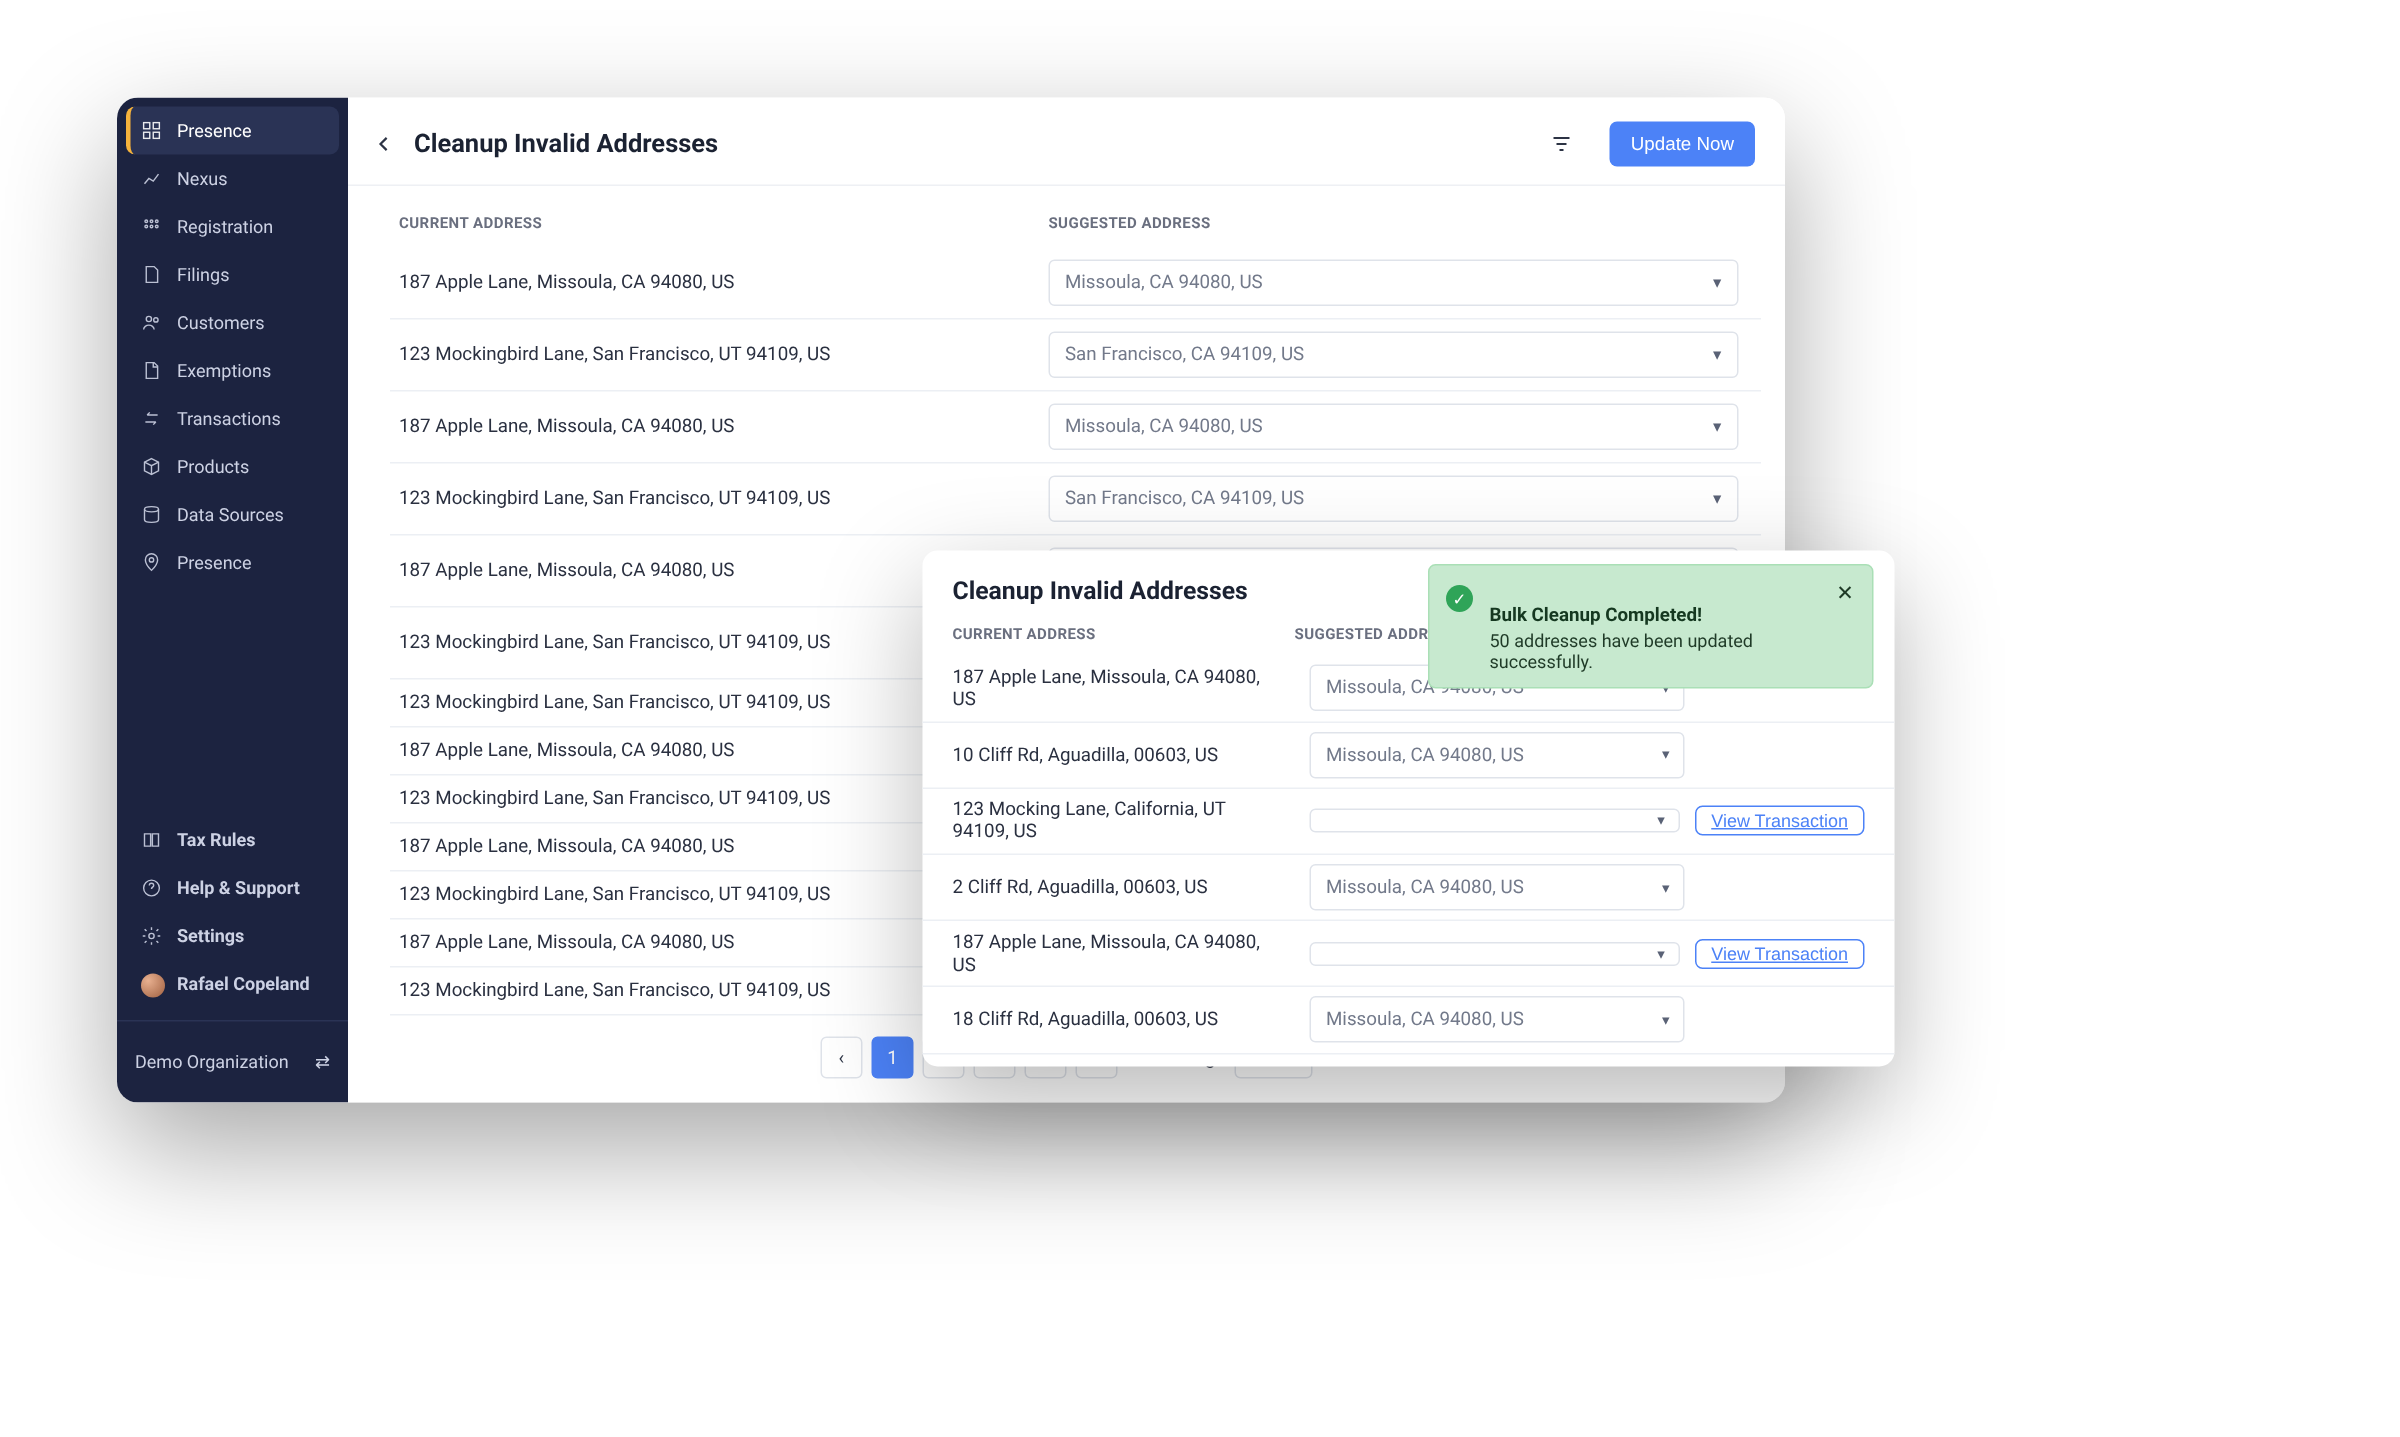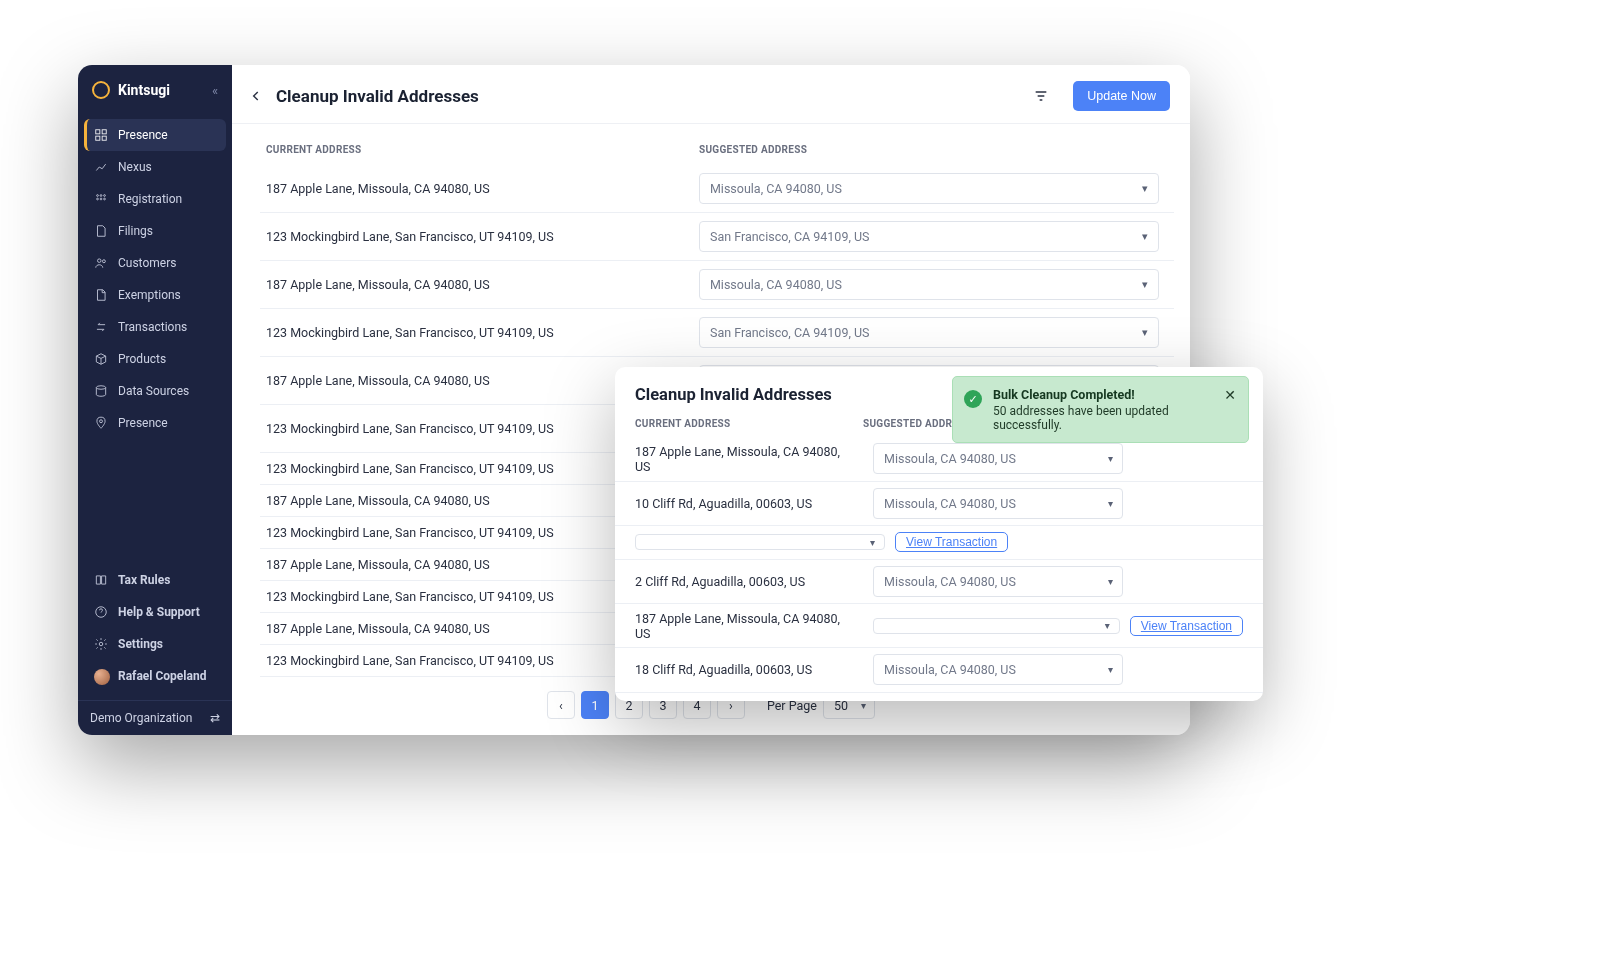--- a/index.html
+++ b/index.html
@@ -56,21 +56,21 @@
   }
   .nav-item.active { background: #2a3355; color: #fff; border-left: 3px solid #f6b33c; padding-left: 7px; }
   .nav-icon { width: 14px; height: 14px; display:inline-flex; align-items:center; justify-content:center; opacity: 0.9;}
   .nav-icon svg { width:14px; height:14px; stroke:#cdd2e4; fill:none; stroke-width:1.6; }
   .nav-item.active .nav-icon svg { stroke:#fff; }
   .bottom-nav { padding: 0 6px 6px 6px; font-weight: bold; }
   .user-row { display:flex; align-items:flex-start; gap:8px; padding:9px 10px; }
   .avatar { width:16px; height:16px; border-radius:50%; background: radial-gradient(circle at 30% 30%, #e8b090, #a06040); }
   .org-row {
     display:flex; align-items:center; justify-content:space-between;
-    padding:10px 12px; border-top:1px solid #2a3355; 
+    padding:20px 12px; border-top:1px solid #2a3355; 
     font-size:12px; color:#cdd2e4;
   }
   
   .main { flex:1; background:#fff; display:flex; flex-direction:column; }
   .page-header {
     display:flex; align-items:center; padding: 16px 20px 12px 14px;
     border-bottom: 1px solid #eef0f4;
     gap: 10px;
   }
   .back-icon { width:20px; height:20px; display:flex; align-items:center; justify-content:center; color:#2c3344; cursor:pointer;}
@@ -165,42 +165,37 @@
   .toast {
     position:absolute;
     right:14px; top:9px;
     width:297px;
     background:#c7e9cf;
     border:1px solid #aadfb6;
     border-radius:5px;
     padding:10px 32px 10px 40px;
     font-size:12px; color:#1f3a27;
   }
-  .toast-title { font-weight:700; font-size:12.5px; color:#153820; margin-bottom:2px; }
+  .toast-title { font-weight:700; font-size:12.5px; color:#153820; margin-bottom:2px;margin-top:16px; }
   .toast-check {
     position:absolute; left:11px; top:13px; width:18px; height:18px;
     background:#2fa458; border-radius:50%;
     display:flex; align-items:center; justify-content:center; color:#fff; font-size:11px;
   }
   .toast-close {
     position:absolute; right:10px; top:10px; width:16px; height:16px;
     color:#1f3a27; cursor:pointer; display:flex; align-items:center; justify-content:center; font-size:14px;
   }
 </style>
 </head>
 <body>
 
 <div class="window">
 
   <div class="sidebar">
-    <div class="brand">
-      <span class="brand-logo"></span>
-      <span class="brand-name">Kintsugi</span>
-      <span class="collapse">«</span>
-    </div>
     <div class="nav">
       <div class="nav-item active">
         <span class="nav-icon">
             <svg viewBox="0 0 24 24">
               <rect x="3" y="3" width="7" height="7"></rect>
               <rect x="14" y="3" width="7" height="7"></rect>
               <rect x="3" y="14" width="7" height="7"></rect>
               <rect x="14" y="14" width="7" height="7"></rect>
             </svg>
           </span>
@@ -460,20 +455,21 @@
           <span>Missoula, CA 94080, US</span>
         </div>
       </div>
       <div class="overlay-row">
         <div class="ov-col-cur">10 Cliff Rd, Aguadilla, 00603, US</div>
         <div class="ov-select">
           <span>Missoula, CA 94080, US</span>
         </div>
       </div>
       <div class="overlay-row">
+        <div class="ov-col-cur">123 Mocking Lane, California, UT 94109, US</div>
         <div class="ov-select">
           <span></span>
         </div>
         <button class="btn-outline">View Transaction</button>
       </div>
       <div class="overlay-row">
         <div class="ov-col-cur">2 Cliff Rd, Aguadilla, 00603, US</div>
         <div class="ov-select">
           <span>Missoula, CA 94080, US</span>
         </div>

